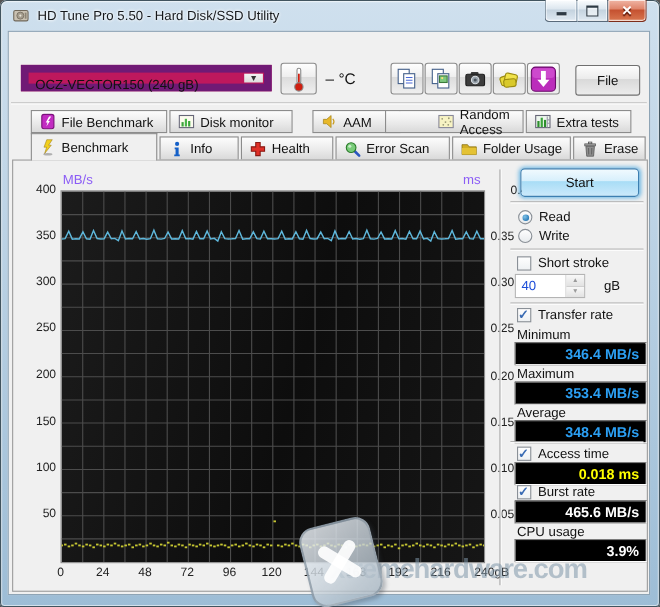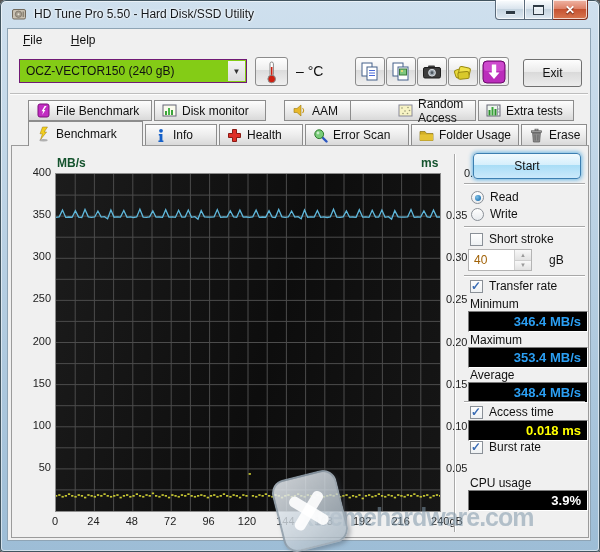--- a/index.html
+++ b/index.html
@@ -21,21 +21,21 @@
   .glyph-min{width:9px;height:3px;background:#2e3a44;margin-top:6px;box-shadow:0 1px 0 rgba(255,255,255,.5);}
   .glyph-max{width:9px;height:7px;border:1px solid #2e3a44;border-top:2px solid #2e3a44;background:rgba(255,255,255,.5);}
   .glyph-close{color:#fff;font-size:12px;font-weight:bold;text-shadow:0 1px 1px #5a1608;line-height:1;}
   
   .client{position:absolute;left:7px;top:28px;width:584px;height:513px;background:#f0f0f0;border:1px solid #8ea4b5;box-sizing:border-box;}
   
   .menubar{position:absolute;left:0;top:0;right:0;height:24px;}
   .menu-item{display:inline-block;margin-left:6px;padding:4px 9px 3px;font-size:12px;color:#111;}
   .menu-item::first-letter{text-decoration:underline;}
   
-  .combo{position:absolute;left:11px;top:30px;width:228px;height:24px;border:1px solid #701a75;background:#84cc16;box-sizing:border-box;}
+  .combo{position:absolute;left:11px;top:30px;width:228px;height:24px;border:7px solid #701a75;background:#be185d;box-sizing:border-box;}
   .combo-text{position:absolute;left:6px;top:4px;font-size:12px;color:#111;}
   .combo-arrow{position:absolute;right:1px;top:1px;bottom:1px;width:17px;display:flex;align-items:center;justify-content:center;
                background:linear-gradient(#f4f4f4,#dcdcdc);font-size:8px;color:#333;}
   .tool-btn{position:absolute;width:30px;height:29px;border:1px solid #8c8c8c;border-radius:3px;
             background:linear-gradient(#fefefe,#eee 45%,#dcdcdc 46%,#efefef);display:flex;align-items:center;justify-content:center;box-sizing:border-box;}
   .temp-btn{left:247px;top:28px;width:33px;}
   .temp-read{position:absolute;left:288px;top:34px;font-size:14px;color:#111;}
   .exit-btn{position:absolute;left:515px;top:30px;width:57px;height:26px;border:1px solid #707070;border-radius:3px;
             background:linear-gradient(#fdfdfd,#ebebeb 45%,#d9d9d9 46%,#ececec);font-size:12px;color:#111;
             display:flex;align-items:center;justify-content:center;}
@@ -43,41 +43,41 @@
   
   .tab{position:absolute;box-sizing:border-box;border:1px solid #8c8c8c;display:flex;align-items:center;gap:5px;
        padding:0 6px;font-size:12px;color:#111;background:linear-gradient(#fdfdfd,#e9e9e9 60%,#d9d9d9);}
   .tab .ticon{width:16px;height:16px;flex:0 0 16px;display:flex;align-items:center;justify-content:center;}
   .row1 .tab{top:71px;height:21px;}
   .row2 .tab{top:95px;height:22px;}
   .row2 .tab.active{top:92px;height:25px;background:#f0f0f0;border-bottom:none;z-index:5;}
   
   .panel{position:absolute;left:3px;top:116px;width:578px;height:393px;background:#f0f0f0;border:1px solid #9b9b9b;box-sizing:border-box;z-index:1;}
   
-  .axis-title{position:absolute;font-size:12px;color:#14532d;font-weight:bold;}
+  .axis-title{position:absolute;font-size:12px;color:#8b5cf6;}
   .plot{position:absolute;left:43px;top:27px;width:384px;height:337px;background:linear-gradient(105deg,#1c1c1c,#0d0d0d 55%,#161616);
         border:1px solid #8c8c8c;box-sizing:content-box;}
   .plot svg{position:absolute;left:0;top:0;width:100%;height:100%;}
   .tick{position:absolute;font-size:11px;color:#222;}
   .tick.l{width:38px;text-align:right;}
   .tick.b{width:44px;text-align:center;}
   
   .vsep{position:absolute;left:442px;top:8px;height:378px;width:0;border-left:1px solid #a8a8a8;border-right:1px solid #fff;}
   .hsep{position:absolute;left:452px;width:121px;height:0;border-top:1px solid #a8a8a8;border-bottom:1px solid #fff;}
   .start-btn{position:absolute;left:461px;top:7px;width:106px;height:24px;border:1px solid #3c7fb1;border-radius:4px;
              background:linear-gradient(#f1fafe,#d6effc 45%,#a8ddf6 46%,#cbe9fb);box-shadow:0 0 4px 1px rgba(70,166,224,.8);
              font-size:12px;color:#111;display:flex;align-items:center;justify-content:center;}
   .ctl-label{position:absolute;font-size:12px;color:#111;}
   .radio{position:absolute;width:13px;height:13px;border:1px solid #8a9097;border-radius:50%;background:linear-gradient(#fefefe,#e8ebee);box-sizing:border-box;}
   .radio.sel::after{content:"";position:absolute;left:2.5px;top:2.5px;width:6px;height:6px;border-radius:50%;
              background:radial-gradient(circle at 35% 35%,#7fc2e8,#2c7cb8 70%);}
   .cbox{position:absolute;width:13px;height:13px;border:1px solid #8a9097;background:linear-gradient(#fefefe,#eef1f3);box-sizing:border-box;}
   .cbox.chk::after{content:"✓";position:absolute;left:0px;top:-2px;font-size:12px;font-weight:bold;color:#3a6cb4;}
   .spin{position:absolute;left:456px;top:103px;width:64px;height:22px;border:1px solid #b4b4b4;background:#fff;box-sizing:border-box;}
-  .spin-val{position:absolute;left:5px;top:3px;font-size:12px;color:#a16207;}
+  .spin-val{position:absolute;left:5px;top:3px;font-size:12px;color:#1d4ed8;}
   .spin-btns{position:absolute;right:0;top:0;bottom:0;width:16px;border-left:1px solid #cfcfcf;display:flex;flex-direction:column;}
   .spin-b{flex:1;display:flex;align-items:center;justify-content:center;font-size:6px;color:#9a9a9a;
           background:linear-gradient(#f8f8f8,#e2e2e2);border-bottom:1px solid #cfcfcf;}
   .spin-b:last-child{border-bottom:none;}
   .val{position:absolute;left:456px;width:112px;height:19px;background:#000;border-top:1px solid #7a7a7a;border-left:1px solid #7a7a7a;
        border-bottom:1px solid #fff;border-right:1px solid #fff;box-sizing:content-box;
        font-size:13px;font-weight:bold;text-align:right;padding-right:6px;line-height:19px;}
   .val.cyan{color:var(--c-transfer);}
   .val.yellow{color:var(--c-access);}
   .val.white{color:var(--c-white);}
@@ -111,24 +111,20 @@
           <span class="glyph-max"></span>
         </div>
       <div class="winbtn close">
           <span class="glyph-close">✕</span>
         </div>
     </div>
   </div>
 
   <div class="client">
 
-    <div class="menubar">
-      <span class="menu-item">File</span>
-      <span class="menu-item">Help</span>
-    </div>
 
     <div class="combo">
       <span class="combo-text">OCZ-VECTOR150 (240 gB)</span>
       <span class="combo-arrow">▼</span>
     </div>
 
     <div class="tool-btn temp-btn">
       <svg width="15" height="24" viewBox="0 0 15 24">
         <rect x="6" y="2" width="3.4" height="14" rx="1.7" fill="#fff" stroke="#8a8a8a"></rect>
         <rect x="6.9" y="7" width="1.6" height="10" fill="#cf1f10"></rect>
@@ -175,21 +171,21 @@
     <div class="tool-btn" style="left:471px;top:28px;">
       <svg width="24" height="24" viewBox="0 0 24 24">
         <rect x="1" y="1" width="22" height="22" rx="4" fill="#bb2dbb" stroke="#6a0a6a"></rect>
         <rect x="2" y="2" width="20" height="9" rx="3" fill="#d455d4" opacity="0.7"></rect>
         <rect x="9.8" y="4.5" width="4.4" height="8.5" fill="#fff"></rect>
         <polygon points="6.5,12.5 17.5,12.5 12,19" fill="#fff"></polygon>
       </svg>
     </div>
 
     <div class="exit-btn">
-        <span>Exit</span>
+        <span>File</span>
       </div>
 
     <div class="tb-sep"></div>
 
     <div class="row1">
       <div class="tab" style="left:20px;width:124px;">
         <span class="ticon">
           <svg width="15" height="15" viewBox="0 0 15 15">
               <rect x="2" y="1" width="11" height="13" rx="2" fill="#c22cc2" stroke="#7a107a"></rect>
               <polygon points="8.6,3 10.6,3 7.8,7 9.4,7 6.2,12 7.2,8.3 5.6,8.3" fill="#fff"></polygon>
@@ -543,20 +539,21 @@
       <div class="val cyan" style="top:236px;">348.4 MB/s</div>
 
       <div class="hsep" style="top:255px;"></div>
 
       <span class="cbox chk" style="left:458px;top:260px;"></span>
       <span class="ctl-label" style="left:477px;top:259px;">Access time</span>
       <div class="val yellow" style="top:274px;">0.018 ms</div>
 
       <span class="cbox chk" style="left:458px;top:295px;"></span>
       <span class="ctl-label" style="left:477px;top:294px;">Burst rate</span>
+      <div class="val white" style="top:309px;">465.6 MB/s</div>
 
       <span class="ctl-label" style="left:458px;top:330px;">CPU usage</span>
       <div class="val white" style="top:344px;">3.9%</div>
     </div>
   </div>
 
   <div class="wm-logo">
     <span class="wm-x1"></span>
     <span class="wm-x2"></span>
   </div>

